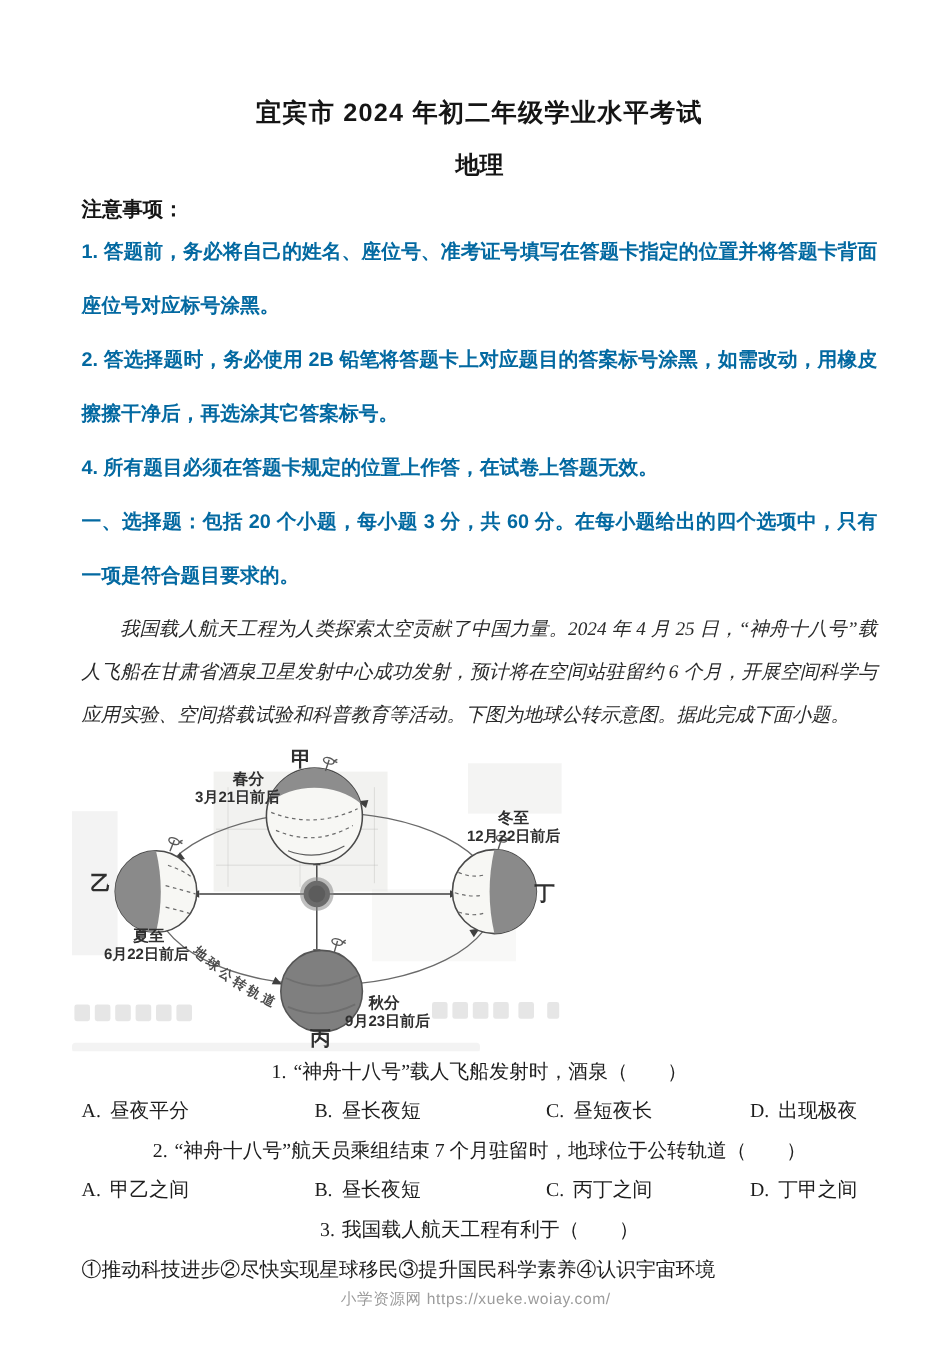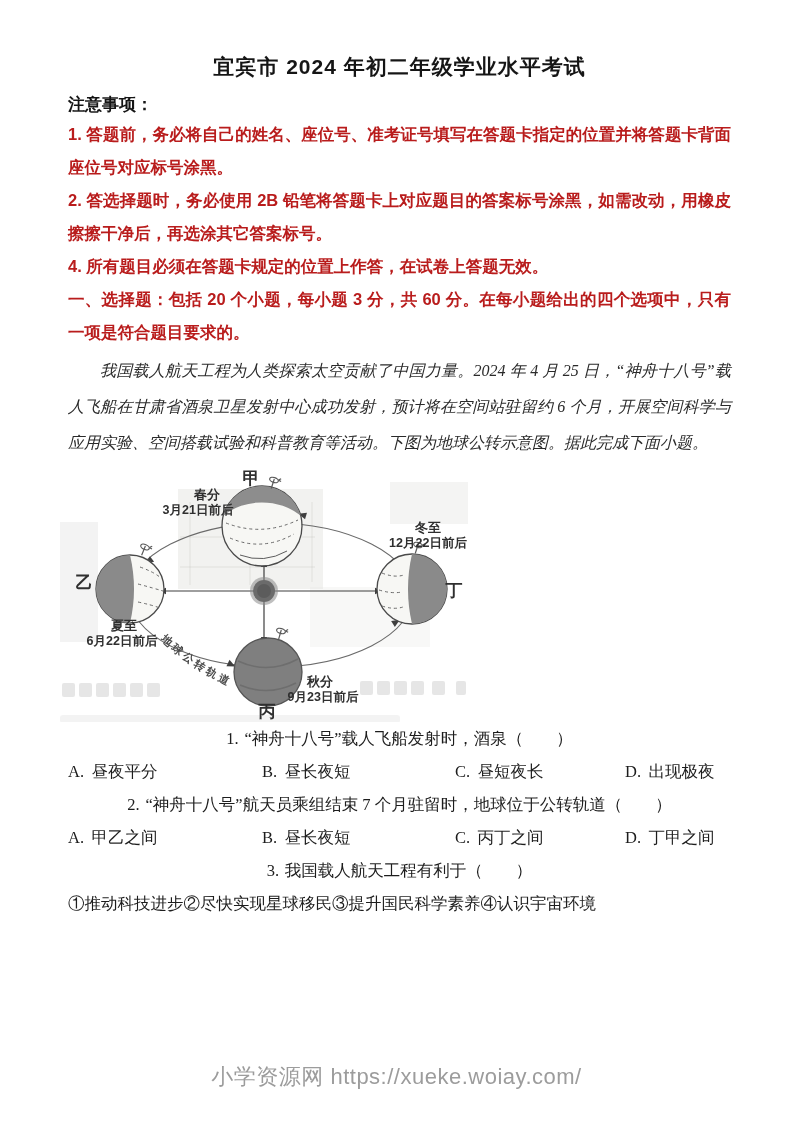--- a/index.html
+++ b/index.html
@@ -3,21 +3,21 @@
 <meta charset="utf-8">
 <style>
   html,body{margin:0;padding:0;}
   body{
     width:793px;height:1122px;
     background:#ffffff;
     color:#1d1d1d;
     font-family:"Liberation Serif","DejaVu Serif",serif;
     overflow:hidden;
   }
-  .page{padding:52px 62px 0 68px;box-sizing:border-box;width:793px;height:1122px;position:relative;}
+  .page{padding:80px 62px 0 68px;box-sizing:border-box;width:793px;height:1122px;position:relative;}
 
   .title{
     font-family:"Liberation Sans","DejaVu Sans",sans-serif;
     font-weight:bold;font-size:21px;line-height:30px;
     text-align:center;margin:0;letter-spacing:1px;color:#151515;
   }
   .subject{
     font-family:"Liberation Sans","DejaVu Sans",sans-serif;
     font-weight:bold;font-size:20px;line-height:28px;
     text-align:center;margin:14px 0 0 0;color:#151515;
@@ -26,58 +26,59 @@
     font-family:"Liberation Sans","DejaVu Sans",sans-serif;
     font-weight:bold;font-size:17px;line-height:24px;
     text-align:center;margin-top:13px;color:#1a1a1a;
   }
   .notice-header{
     font-family:"Liberation Sans","DejaVu Sans",sans-serif;
     font-weight:bold;font-size:17px;line-height:26px;margin-top:10px;color:#151515;
   }
   .notice, .section-header{
     font-family:"Liberation Sans","DejaVu Sans",sans-serif;
-    font-weight:bold;font-size:16.5px;line-height:33px;
-    margin:0;text-align:justify;color:#b91c1c;
+    font-weight:bold;font-size:16.5px;line-height:45px;
+    margin:0;text-align:justify;color:#0369a1;
   }
   .passage{
     font-size:16px;line-height:36px;margin:4px 0 0 0;
     text-indent:2em;text-align:justify;
     font-style:italic;color:#2a2a2a;
   }
   .diagram-wrap{margin:6px 0 0 -8px;width:420px;height:255px;}
   .question .stem{font-size:16.5px;line-height:33px;margin:0;color:#1d1d1d;text-align:center;}
   .question .stem .qnum{margin-right:.35em;}
   .opts{
     display:grid;grid-template-columns:194px 193px 170px 1fr;
     font-size:16.5px;line-height:33px;color:#1d1d1d;
   }
   .opt .olabel{margin-right:.45em;}
   .sub-items{font-size:16.5px;line-height:33px;margin:0;color:#1d1d1d;}
   .footer{
     position:absolute;left:0;bottom:30px;width:793px;
     text-align:center;
     font-family:"Liberation Sans","DejaVu Sans",sans-serif;
-    font-size:22px;color:#9c9c9c;letter-spacing:.5px;
+    font-size:13px;color:#9c9c9c;letter-spacing:.5px;
   }
   svg text{
     font-family:"Liberation Sans","DejaVu Sans",sans-serif;
     fill:#2f2f2f;
   }
   svg .marker-label{font-size:17px;font-weight:bold;}
   svg .season-label{font-size:13px;font-weight:bold;}
   svg .date-label{font-size:12.5px;font-weight:bold;}
   svg .orbit-text{font-size:11px;font-weight:bold;fill:#4a4a4a;letter-spacing:3px;}
 </style>
 </head>
 <body>
 
 <div class="page">
 
   <h1 class="title">宜宾市 2024 年初二年级学业水平考试</h1>
+  <h2 class="subject">地理</h2>
 
   <div class="notice-header">注意事项：</div>
   <p class="notice">1. 答题前，务必将自己的姓名、座位号、准考证号填写在答题卡指定的位置并将答题卡背面座位号对应标号涂黑。</p>
   <p class="notice">2. 答选择题时，务必使用 2B 铅笔将答题卡上对应题目的答案标号涂黑，如需改动，用橡皮擦擦干净后，再选涂其它答案标号。</p>
   <p class="notice">4. 所有题目必须在答题卡规定的位置上作答，在试卷上答题无效。</p>
 
   <p class="section-header">一、选择题：包括 20 个小题，每小题 3 分，共 60 分。在每小题给出的四个选项中，只有一项是符合题目要求的。</p>
 
   <p class="passage">我国载人航天工程为人类探索太空贡献了中国力量。2024 年 4 月 25 日，“神舟十八号”载人飞船在甘肃省酒泉卫星发射中心成功发射，预计将在空间站驻留约 6 个月，开展空间科学与应用实验、空间搭载试验和科普教育等活动。下图为地球公转示意图。据此完成下面小题。</p>
 

